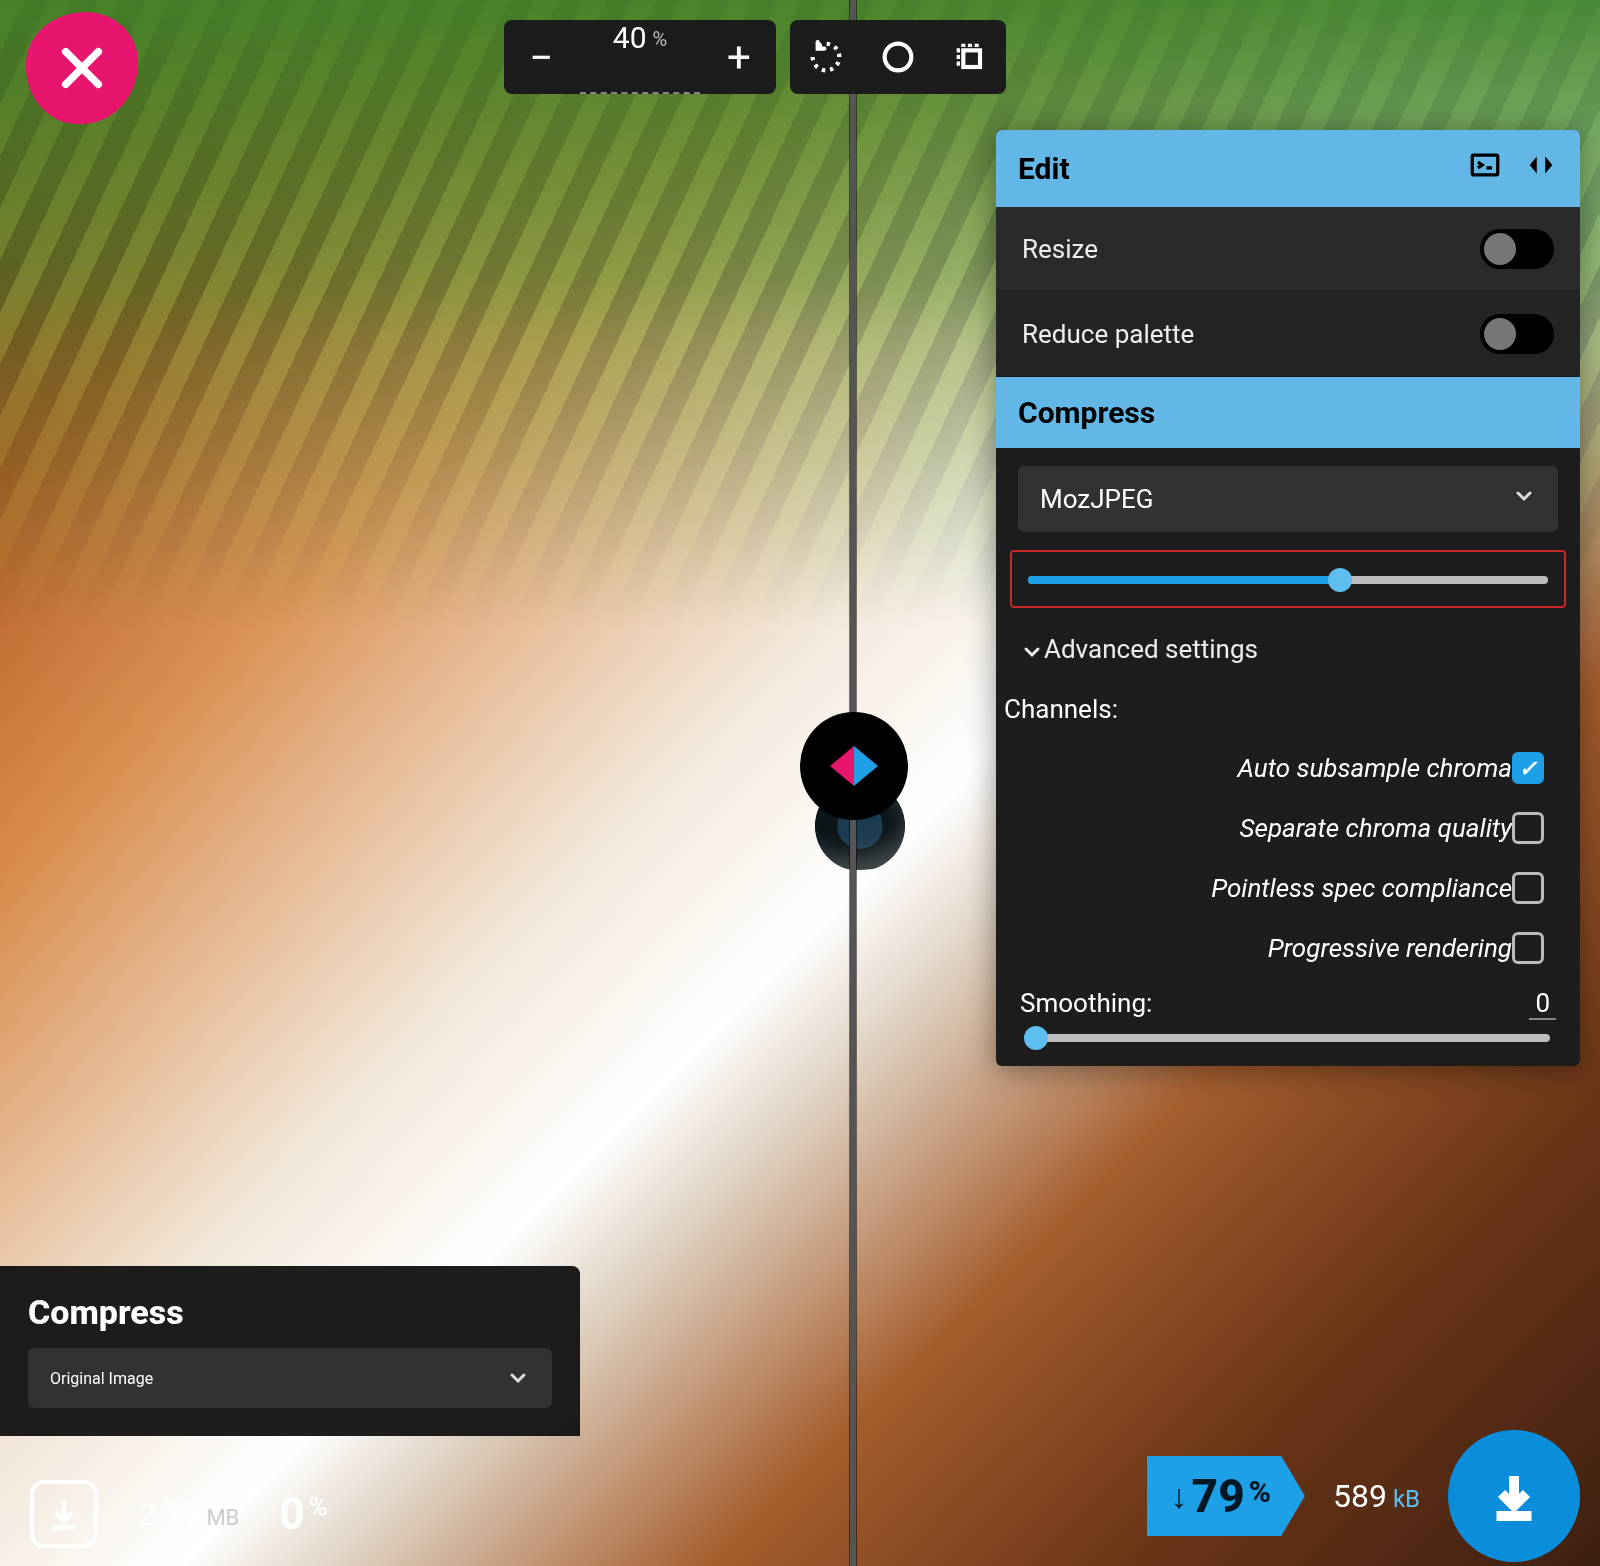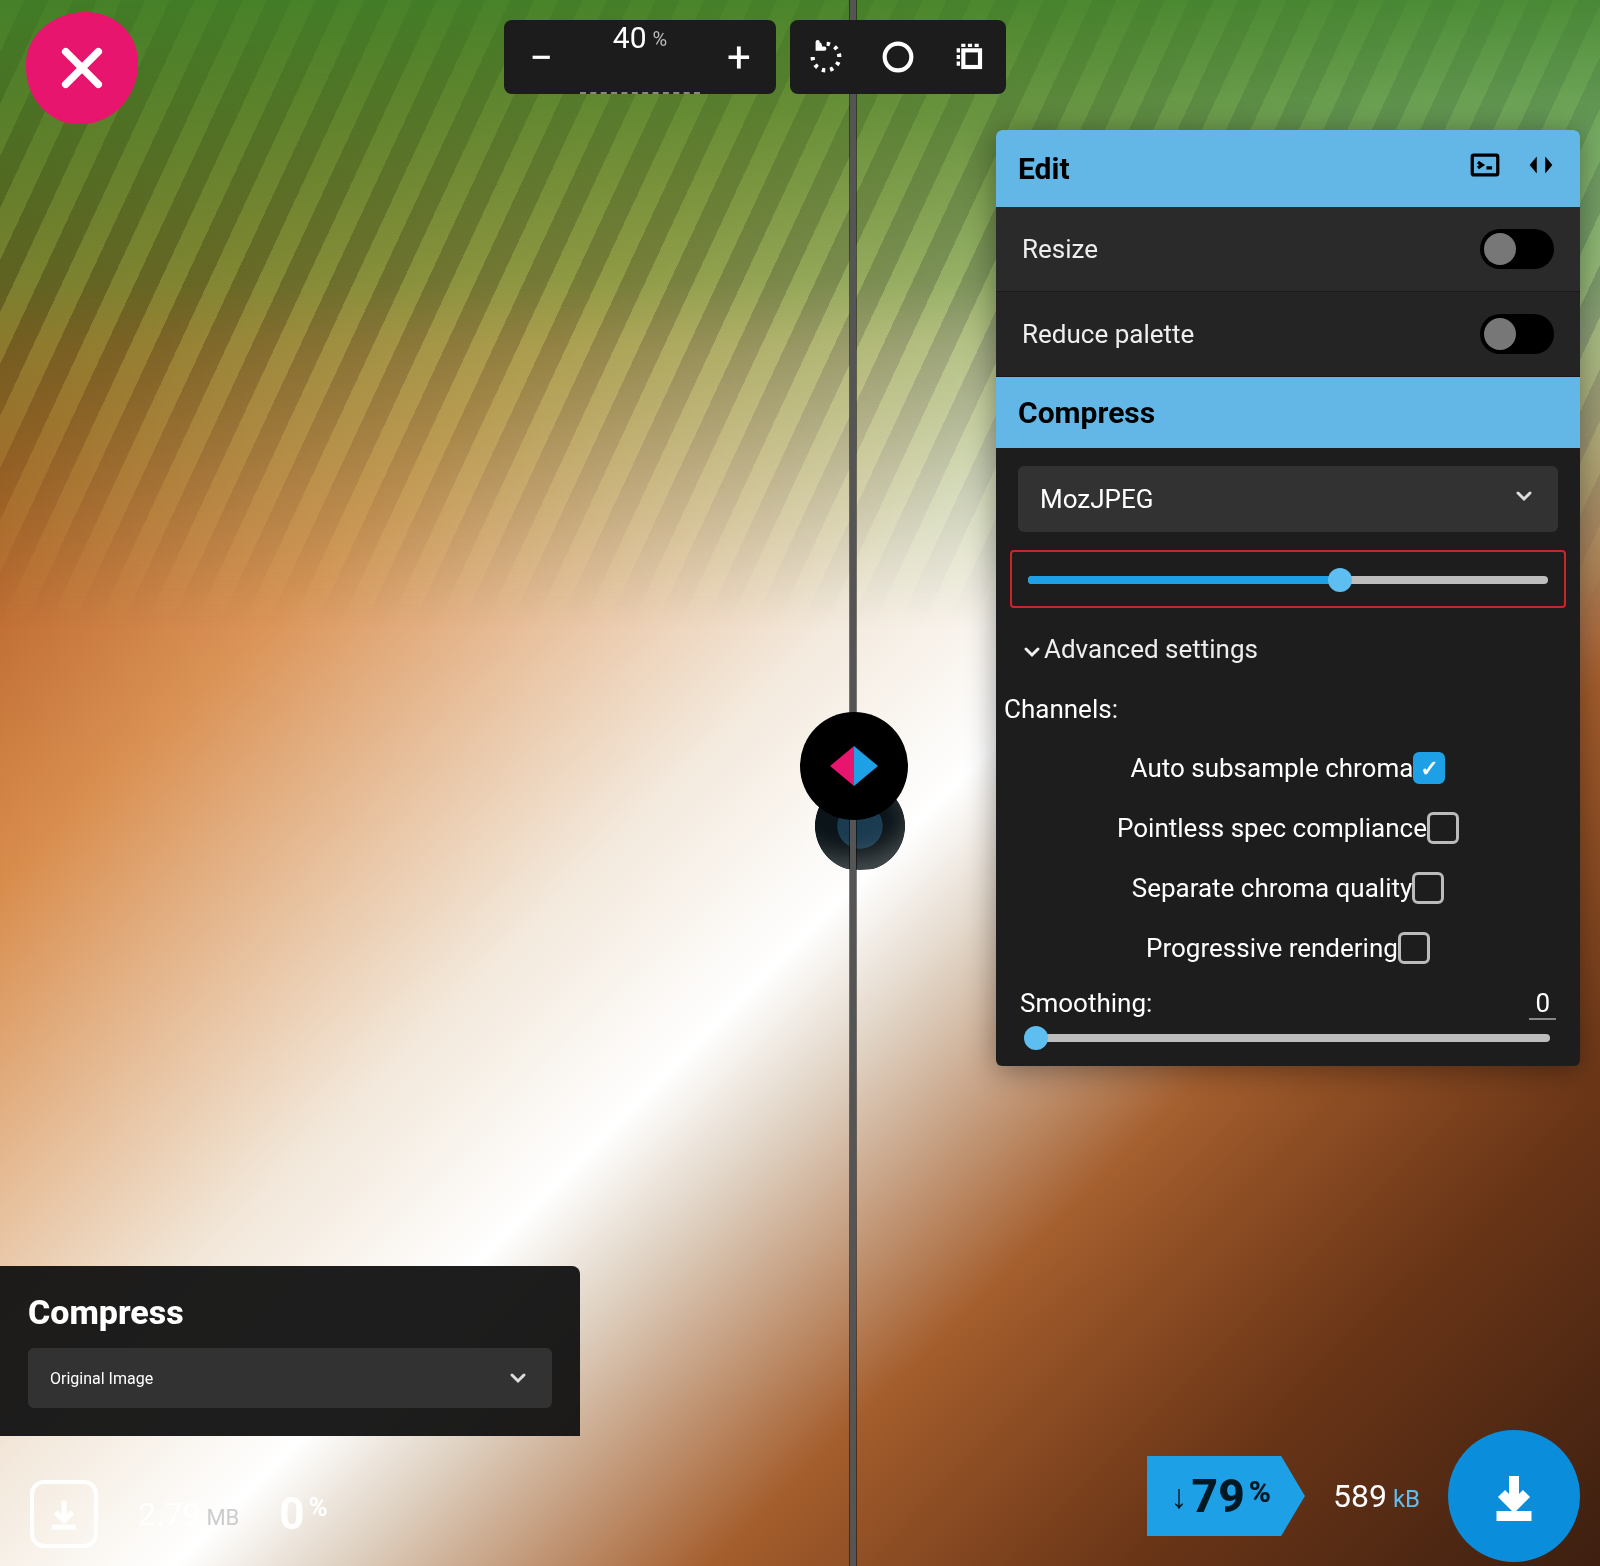--- a/index.html
+++ b/index.html
@@ -174,22 +174,23 @@
     display:flex;align-items:center;justify-content:space-between;
     padding:14px 8px;
     gap:24px;
   }
   .field-row .sel2{
     flex:0 0 320px;
     background:#000;border-radius:6px;padding:16px 20px;
     display:flex;align-items:center;justify-content:space-between;cursor:pointer;
   }
   .check-row{
-    display:flex;align-items:center;justify-content:center;
-    padding:14px 24px;
+    display:flex;align-items:center;justify-content:flex-end;
+    padding:14px 36px;
+    font-style:italic;
   }
   .checkbox{
     width:32px;height:32px;border:3px solid #bbb;border-radius:6px;cursor:pointer;
     display:flex;align-items:center;justify-content:center;
   }
   .checkbox.checked{background:#1ea0e6;border-color:#1ea0e6;}
   .checkbox.checked::after{content:"✓";color:#fff;font-weight:900;font-size:22px;}
 
   .smooth{
     padding:10px 24px 24px;
@@ -348,25 +349,25 @@
 
     <div class="field-row">
       <span>Channels:</span>
     </div>
 
     <div class="check-row">
       <span>Auto subsample chroma</span>
       <div class="checkbox checked"></div>
     </div>
     <div class="check-row">
+      <span>Separate chroma quality</span>
+      <div class="checkbox"></div>
+    </div>
+    <div class="check-row">
       <span>Pointless spec compliance</span>
-      <div class="checkbox"></div>
-    </div>
-    <div class="check-row">
-      <span>Separate chroma quality</span>
       <div class="checkbox"></div>
     </div>
     <div class="check-row">
       <span>Progressive rendering</span>
       <div class="checkbox"></div>
     </div>
 
     <div class="smooth">
       <div class="row1">
         <span>Smoothing:</span>

